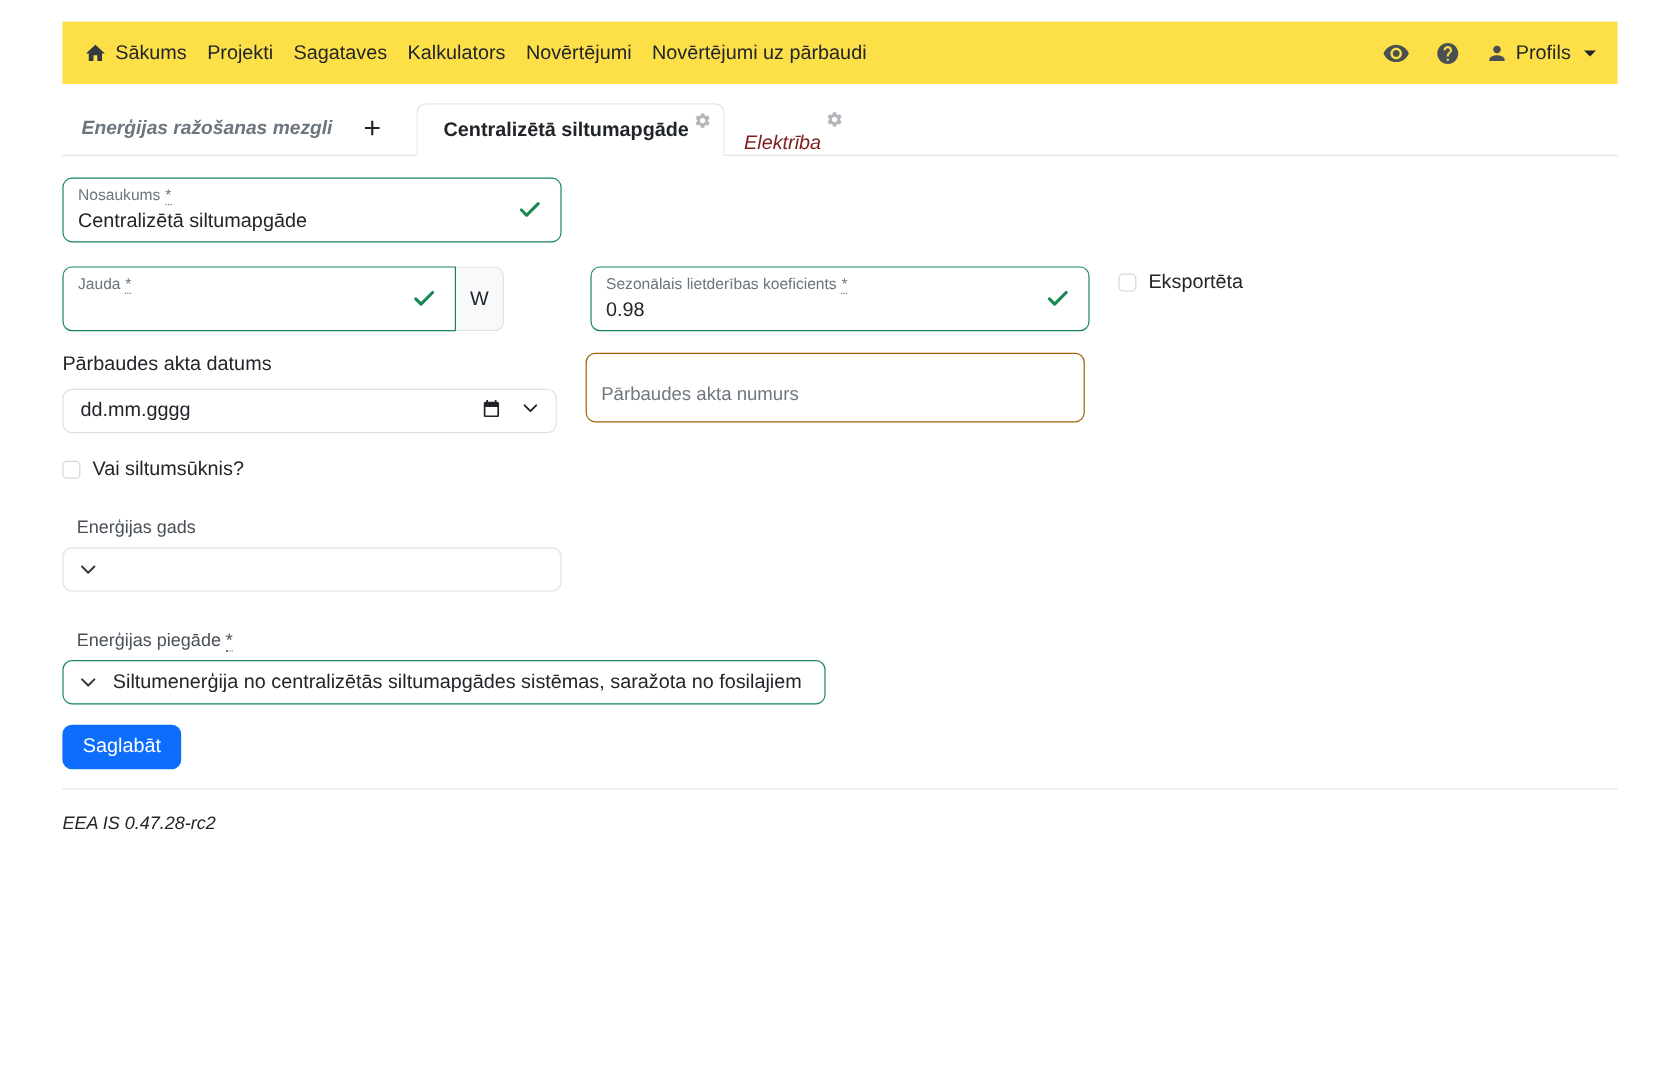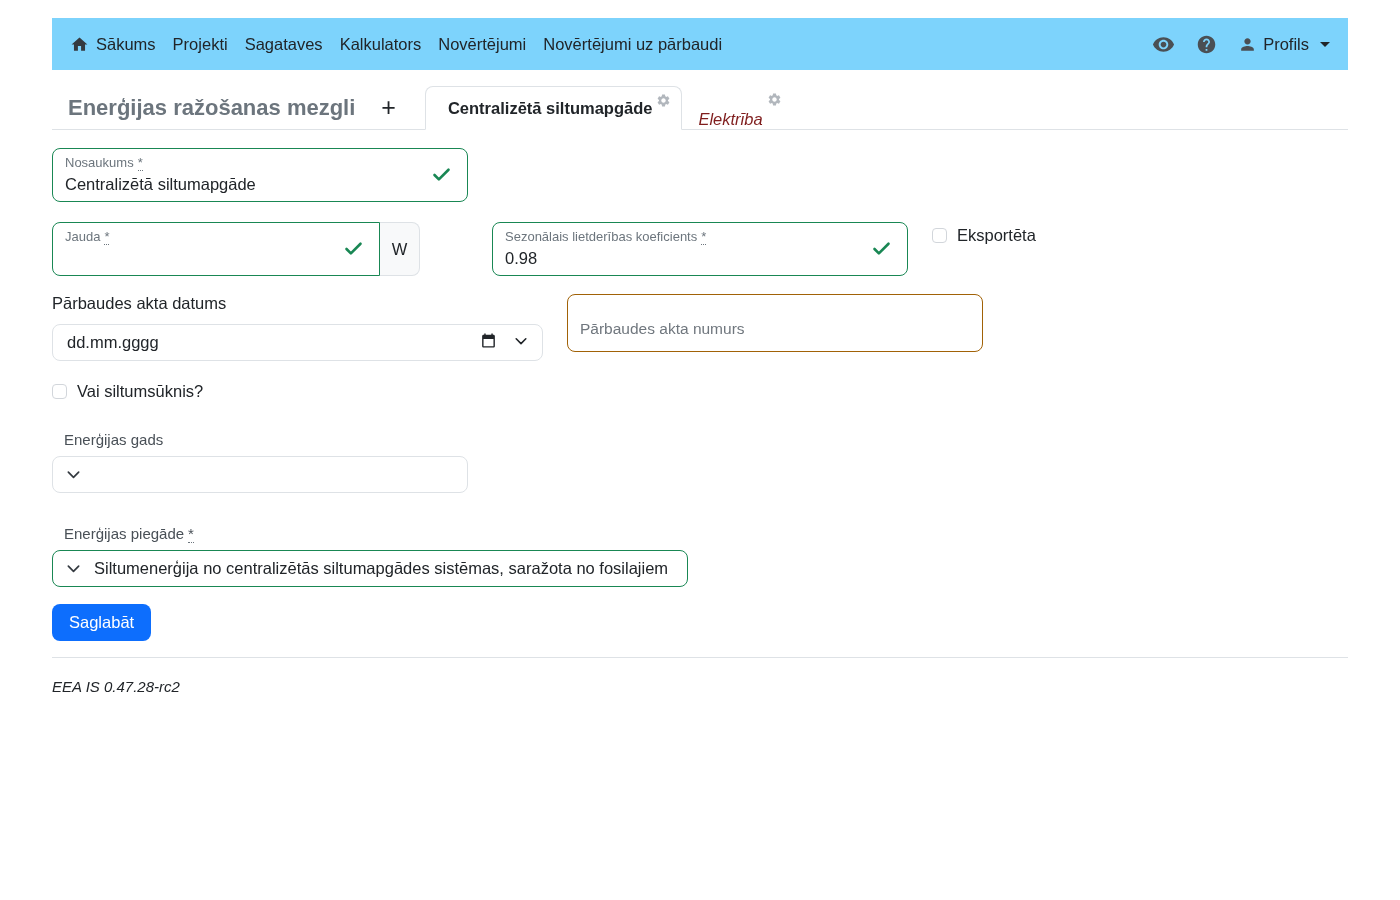--- a/index.html
+++ b/index.html
@@ -1,37 +1,37 @@
 <!DOCTYPE html>
 <html><head>
 <meta charset="utf-8">
 <style>
   * { margin:0; padding:0; box-sizing:border-box; }
   html,body { width:1400px; height:900px; background:#fff;
     font-family:"Liberation Sans", sans-serif; color:#212529; }
   .shell { padding:0 52px; }
 
   
-  .navbar { margin-top:18px; height:52px; background:#7dd3fc;
+  .navbar { margin-top:18px; height:52px; background:#fde047;
     display:flex; align-items:center; justify-content:space-between; padding:0 18px; }
   .nav-left { display:flex; align-items:center; gap:17px; }
   .nav-item { display:flex; align-items:center; gap:7px; font-size:16.5px;
     color:#212529; cursor:pointer; text-decoration:none; }
   .nav-icon { display:inline-flex; color:#343a40; }
   .nav-right { display:flex; align-items:center; gap:21px; }
   .icon-btn { display:inline-flex; color:#4a4f54; cursor:pointer; }
   .profile { display:flex; align-items:center; gap:6px; font-size:16.5px; cursor:pointer; }
   .caret-down { width:0; height:0; border-left:5px solid transparent;
     border-right:5px solid transparent; border-top:5px solid #212529; margin-left:5px; }
 
   
   .tabbar { display:flex; align-items:stretch; margin-top:16px; height:44px;
     border-bottom:1px solid #dee2e6; }
   .tab-plain { display:flex; align-items:center; padding:0 12px 0 16px;
-    color:#6c757d; font-weight:700; font-size:22px; cursor:pointer; }
+    color:#6c757d; font-weight:700; font-size:16px; cursor:pointer;font-style:italic; }
   .tab-add { background:none; border:none; font-size:25px; color:#212529;
     padding:0 14px; cursor:pointer; line-height:1; font-family:inherit; }
   .tab-box { display:flex; align-items:center; background:#fff; margin-left:15px;
     margin-bottom:-1px; border:1px solid #dee2e6; border-bottom:1px solid #fff;
     border-radius:8px 8px 0 0; padding:0 10px 0 22px; font-weight:700;
     font-size:16.5px; color:#212529; cursor:pointer; }
   .tab-inactive { display:flex; align-items:flex-end; padding:0 10px 0 16px;
     color:#7f1d1d; font-size:16.5px; cursor:pointer;font-style:italic; }
   .gear { align-self:flex-start; margin-top:6px; margin-left:4px; color:#b2b7bd; display:inline-flex; }
 
@@ -57,21 +57,21 @@
   .field-empty { width:416px; height:58px; border:1px solid #a16207; border-radius:8px;
     padding:25px 12px; background:#fff; }
   .field-empty .flabel-lg { font-size:15.5px; color:#70777e; }
 
   .checkline { display:flex; align-items:center; gap:10px; cursor:pointer; }
   .cb { width:15px; height:15px; border:1px solid #d2d6db; border-radius:4px; background:#fff; }
   .cblabel { font-size:16.5px; color:#212529; }
   .col3-offset { margin-top:4px; }
 
   .label-plain { font-size:16.5px; color:#212529; display:inline-block; }
-  .date-input { margin-top:11px; width:491px; height:37px; border:1px solid #dee2e6;
+  .date-input { margin-top:11px; width:412px; height:37px; border:1px solid #dee2e6;
     border-radius:8px; display:flex; align-items:center; padding:0 14px; background:#fff;
     cursor:pointer; }
   .date-ph { flex:1; font-size:16.5px; color:#212529; }
   .date-icons { display:flex; align-items:center; gap:17px; color:#212529; }
 
   .small-label { font-size:15px; color:#495057; margin-left:12px; display:inline-block; }
   .sel { margin-top:7px; width:416px; height:37px; border:1px solid #dee2e6; border-radius:8px;
     display:flex; align-items:center; gap:13px; padding:0 13px; background:#fff; cursor:pointer; }
   .sel.valid { width:636px; border:1.5px solid #198754; }
   .sel-chevron { display:inline-flex; color:#343a40; flex:0 0 auto; }

